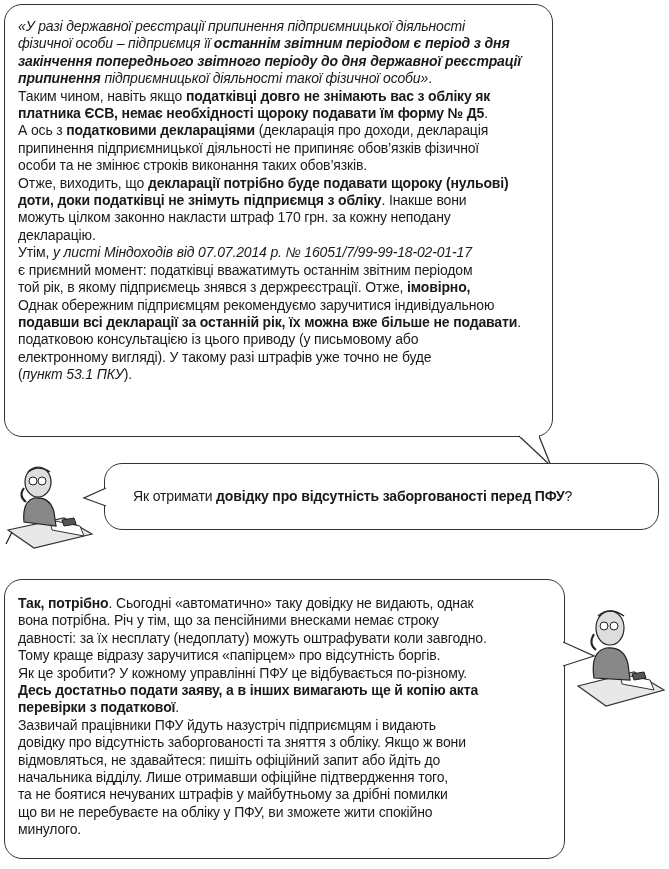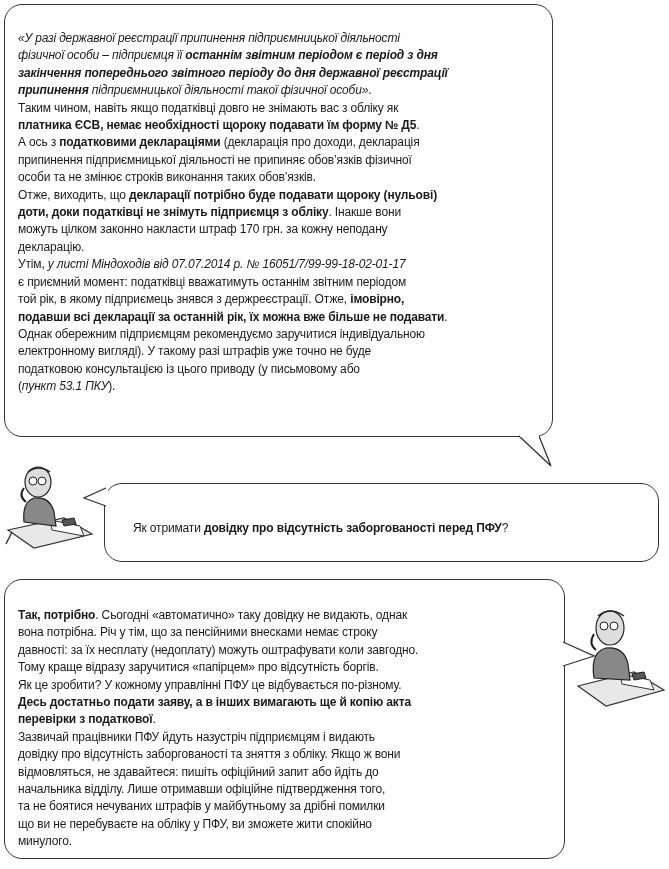--- a/index.html
+++ b/index.html
@@ -1,52 +1,52 @@
 <!DOCTYPE html>
 <html><head>
 <meta charset="utf-8">
 <style>
   html, body { margin: 0; padding: 0; background: #ffffff; }
   body { width: 669px; height: 869px; position: relative; overflow: hidden;
          font-family: "Liberation Sans", sans-serif; color: #1a1a1a; }
   .bubble { position: absolute; background: #fff; border: 1.3px solid #333;
             border-radius: 18px; box-sizing: border-box; }
   .bubble p { margin: 0; }
-  .txt { font-size: 12px; line-height: 17.4px; letter-spacing: -0.15px; margin-top: 12px; }
+  .txt { font-size: 14px; line-height: 17.4px; letter-spacing: -0.15px; }
   #b1 { left: 4px; top: 4px; width: 549px; height: 433px; padding: 13px 12px 0 13px; }
-  #b2 { left: 104px; top: 483px; width: 555px; height: 79px; padding: 24px 12px 0 28px; }
+  #b2 { left: 104px; top: 463px; width: 555px; height: 67px; padding: 24px 12px 0 28px; }
   #b3 { left: 4px; top: 579px; width: 561px; height: 280px; padding: 15px 12px 0 13px; }
   .tail { position: absolute; }
   .art { position: absolute; }
 </style>
 </head>
 <body>
 
 <div class="bubble" id="b1">
   <div class="txt">
       <p><span style="font-style: italic;">«У разі державної реєстрації припинення підприємницької діяльності</span></p>
       <p><span style="font-style: italic;">фізичної особи – підприємця її </span><span style="font-weight: bold; font-style: italic;">останнім звітним періодом є період з дня</span></p>
       <p><span style="font-weight: bold; font-style: italic;">закінчення попереднього звітного періоду до дня державної реєстрації</span></p>
       <p><span style="font-weight: bold; font-style: italic;">припинення</span><span style="font-style: italic;"> підприємницької діяльності такої фізичної особи»</span><span>.</span></p>
-      <p><span>Таким чином, навіть якщо </span><span style="font-weight: normal;">податківці довго не знімають вас з обліку як</span></p>
+      <p><span>Таким чином, навіть якщо </span><span style="font-weight: bold;">податківці довго не знімають вас з обліку як</span></p>
       <p><span style="font-weight: bold;">платника ЄСВ, немає необхідності щороку подавати їм форму № Д5</span><span>.</span></p>
       <p><span>А ось з </span><span style="font-weight: bold;">податковими деклараціями</span><span> (декларація про доходи, декларація</span></p>
       <p><span>припинення підприємницької діяльності не припиняє обов’язків фізичної</span></p>
       <p><span>особи та не змінює строків виконання таких обов’язків.</span></p>
       <p><span>Отже, виходить, що </span><span style="font-weight: bold;">декларації потрібно буде подавати щороку (нульові)</span></p>
       <p><span style="font-weight: bold;">доти, доки податківці не знімуть підприємця з обліку</span><span>. Інакше вони</span></p>
       <p><span>можуть цілком законно накласти штраф 170 грн. за кожну неподану</span></p>
       <p><span>декларацію.</span></p>
       <p><span>Утім, </span><span style="font-style: italic;">у листі Міндоходів від 07.07.2014 р. № 16051/7/99-99-18-02-01-17</span></p>
       <p><span>є приємний момент: податківці вважатимуть останнім звітним періодом</span></p>
       <p><span>той рік, в якому підприємець знявся з держреєстрації. Отже, </span><span style="font-weight: bold;">імовірно,</span></p>
+      <p><span>Однак обережним підприємцям рекомендуємо заручитися індивідуальною</span></p>
       <p><span style="font-weight: bold;">подавши всі декларації за останній рік, їх можна вже більше не подавати</span><span>.</span></p>
-      <p><span>Однак обережним підприємцям рекомендуємо заручитися індивідуальною</span></p>
+      <p><span>податковою консультацією із цього приводу (у письмовому або</span></p>
       <p><span>електронному вигляді). У такому разі штрафів уже точно не буде</span></p>
-      <p><span>податковою консультацією із цього приводу (у письмовому або</span></p>
       <p><span>(</span><span style="font-style: italic;">пункт 53.1 ПКУ</span><span>).</span></p>
     </div>
 </div>
 <svg class="tail" style="left:517px;top:430px" width="40" height="40">
   <path d="M2 6 L34 36 L22 6" fill="#fff" stroke="#333" stroke-width="1.3"></path>
   <rect x="3" y="0" width="19" height="7" fill="#fff"></rect>
 </svg>
 
 <svg class="art" style="left:4px;top:460px" width="92" height="90" viewBox="0 0 92 90">
   <path d="M4 70 L60 58 L88 74 L30 88 Z" fill="#e8e8e8" stroke="#333" stroke-width="1.2"></path>

